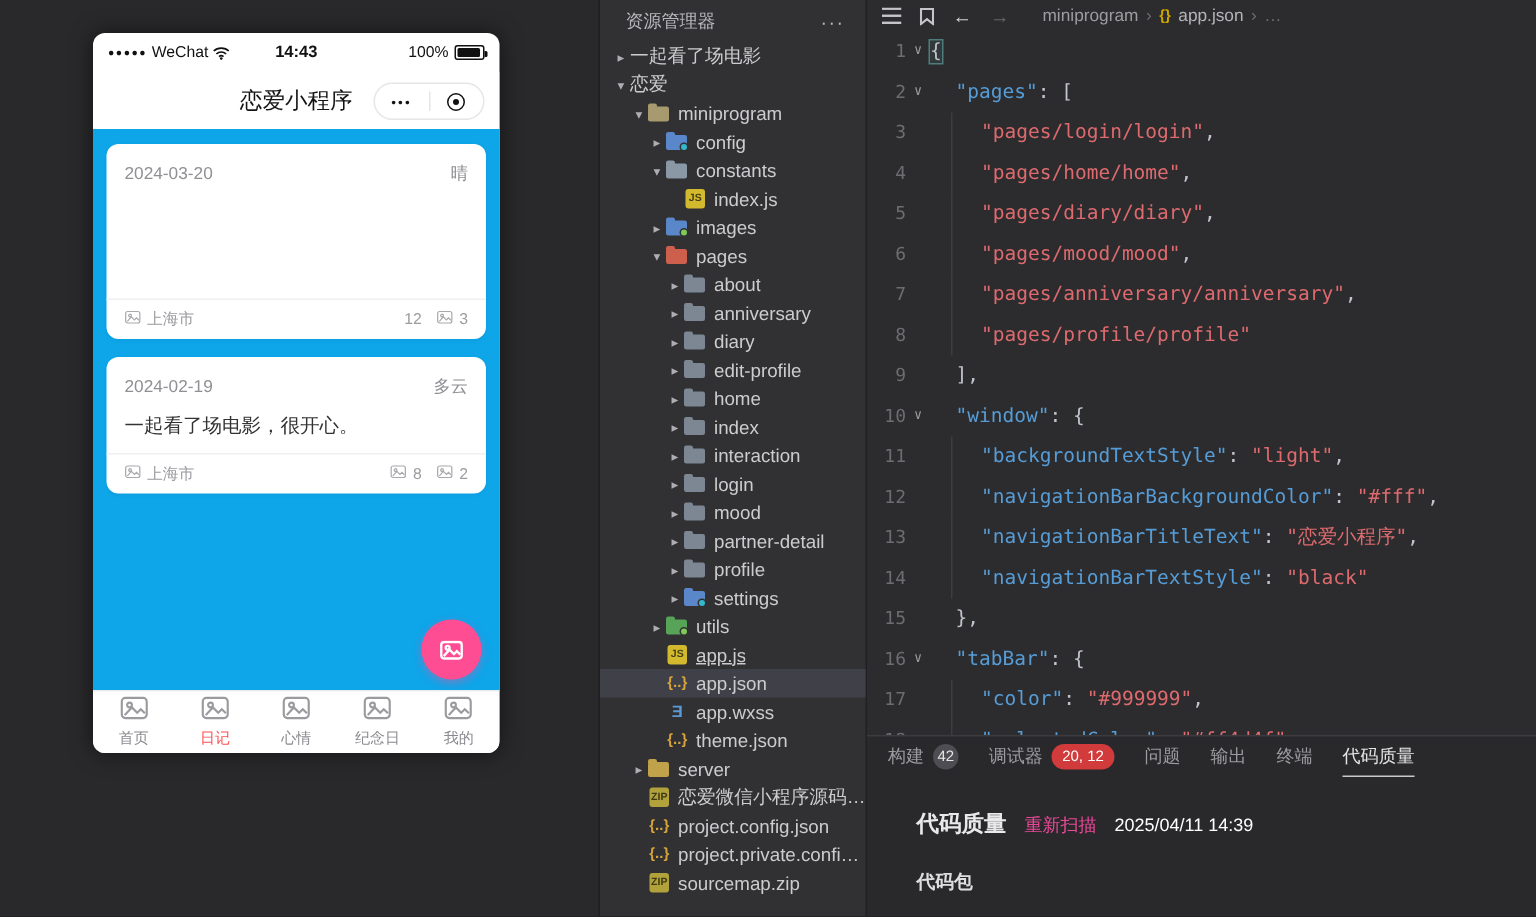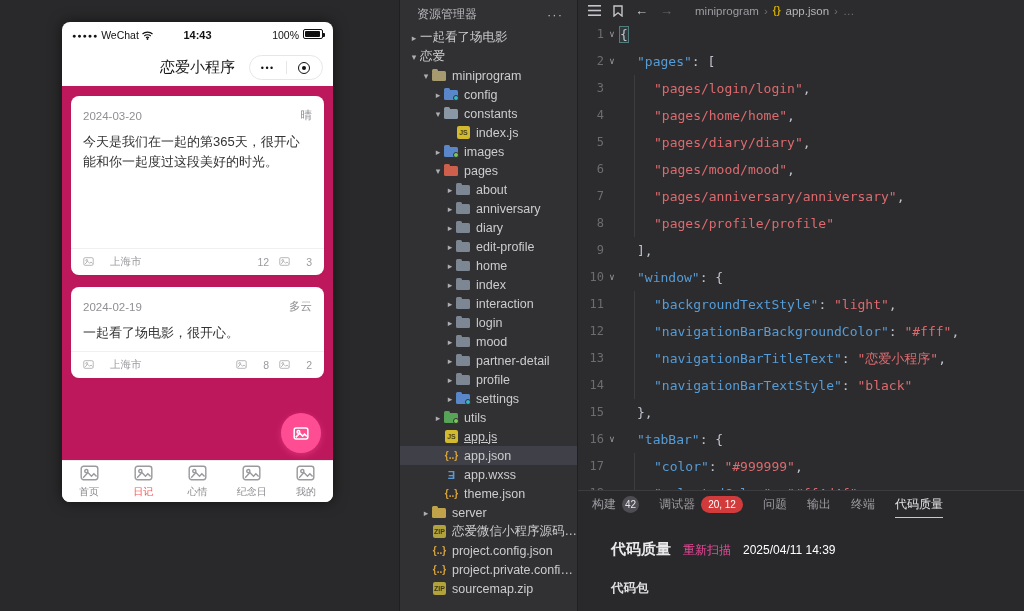--- a/index.html
+++ b/index.html
@@ -7,41 +7,41 @@
   .app { position:relative; width:1024px; height:611px; overflow:hidden; background:#29292b; }
 
   
   .sim { position:absolute; left:0; top:0; width:400px; height:611px; background:#29292b; border-right:1px solid #1f1f21; }
   .phone { position:absolute; left:62px; top:22px; width:271px; height:480px; background:#ffffff; border-radius:8px;
            box-shadow:0 0 14px rgba(0,0,0,.55); display:flex; flex-direction:column; overflow:hidden; }
   .statusbar { height:26px; display:flex; align-items:center; padding:0 10px; font-size:10.5px; color:#111; }
   .sb-left { display:flex; align-items:center; gap:3px; width:96px; }
   .sb-dots { font-size:7px; letter-spacing:1px; }
   .sb-time { flex:1; text-align:center; font-weight:bold; font-size:11px; }
-  .sb-right { width:96px; display:flex; align-items:flex-start; justify-content:flex-end; gap:4px; }
+  .sb-right { width:96px; display:flex; align-items:center; justify-content:flex-end; gap:4px; }
   .battery { position:relative; width:20px; height:10px; border:1px solid #111; border-radius:2px; }
   .battery::before { content:""; position:absolute; left:1px; top:1px; bottom:1px; width:15px; background:#111; border-radius:1px; }
   .battery::after { content:""; position:absolute; right:-3px; top:2.5px; width:2px; height:4px; background:#111; border-radius:0 1px 1px 0; }
   .navbar { position:relative; height:38px; display:flex; align-items:center; justify-content:center; background:#fff; }
   .nav-title { font-size:15px; color:#141414; font-weight:500; }
   .capsule { position:absolute; right:10px; top:7px; width:74px; height:25px; border:1px solid #e6e6e6; border-radius:13px;
              display:flex; align-items:center; background:#fff; }
   .cap-dots { flex:1; text-align:center; color:#111; font-size:9px; letter-spacing:1.5px; }
   .cap-div { width:1px; height:13px; background:#e6e6e6; }
   .cap-target { flex:1; display:flex; align-items:center; justify-content:center; }
   .cap-circle { width:12px; height:12px; border:1.6px solid #111; border-radius:50%; display:flex; align-items:center; justify-content:center; }
   .cap-circle i { width:4px; height:4px; background:#111; border-radius:50%; }
-  .content { position:relative; flex:1; background:#be185d; padding:10px 9px 0 9px; overflow:hidden; }
+  .content { position:relative; flex:1; background:#0ea5e9; padding:10px 9px 0 9px; overflow:hidden; }
   .card { background:#fff; border-radius:8px; padding:12px 12px 0 12px; margin-bottom:12px; box-shadow:0 1px 3px rgba(0,0,0,.04); }
   .card-head { display:flex; justify-content:space-between; align-items:center; font-size:11.5px; color:#8f8f94; }
   .card-body { margin-top:9px; font-size:13px; color:#333; line-height:1.55; }
   .card-spacer { height:68px; }
   .card-foot { border-top:1px solid #f0f0f2; margin:8px -12px 0 -12px; padding:0 12px; height:27px;
                display:flex; align-items:center; justify-content:space-between; font-size:10.5px; color:#9b9ba0; }
-  .foot-left, .stat { display:flex; align-items:center; gap:16px; }
+  .foot-left, .stat { display:flex; align-items:center; gap:4px; }
   .foot-right { display:flex; align-items:center; gap:10px; }
   .fab { position:absolute; right:12px; bottom:7px; width:40px; height:40px; border-radius:50%; background:#ff4d93;
          display:flex; align-items:center; justify-content:center; box-shadow:0 2px 6px rgba(255,77,147,.45); }
   .tabbar { height:42px; background:#fff; border-top:1px solid #ececee; display:flex; }
   .tab { flex:1; display:flex; flex-direction:column; align-items:center; justify-content:center; gap:2px; font-size:10px; color:#8a8a8f; }
   .tab.active { color:#fa5151; }
 
   
   .exp { position:absolute; left:400px; top:0; width:178px; height:611px; background:#313134; border-right:1px solid #202022; }
   .exp-header { height:28px; display:flex; align-items:center; justify-content:space-between; padding:0 14px 0 17px;
@@ -136,21 +136,20 @@
         </span>
       </div>
 
       <div class="content">
         <div id="cards">
             <div class="card">
               <div class="card-head">
                 <span>2024-03-20</span>
                 <span>晴</span>
               </div>
-              <div class="card-body">今天是我们在一起的第365天，很开心能和你一起度过这段美好的时光。</div>
               <div class="card-spacer"></div>
               <div class="card-foot">
                 <span class="foot-left">
                   <span><svg width="11" height="9" viewBox="0 0 24 20">
                       <rect x="1.5" y="1.5" width="21" height="17" rx="3" fill="none" stroke="#a8a8ad" stroke-width="1.8"></rect>
                       <circle cx="8" cy="7.5" r="2" fill="none" stroke="#a8a8ad" stroke-width="1.8"></circle>
                       <path d="M4 16 L10 9.5 L14.5 14 L17.5 11 L21 14.5" fill="none" stroke="#a8a8ad" stroke-width="1.8"></path>
                     </svg></span>
                   <span>上海市</span>
                 </span>

